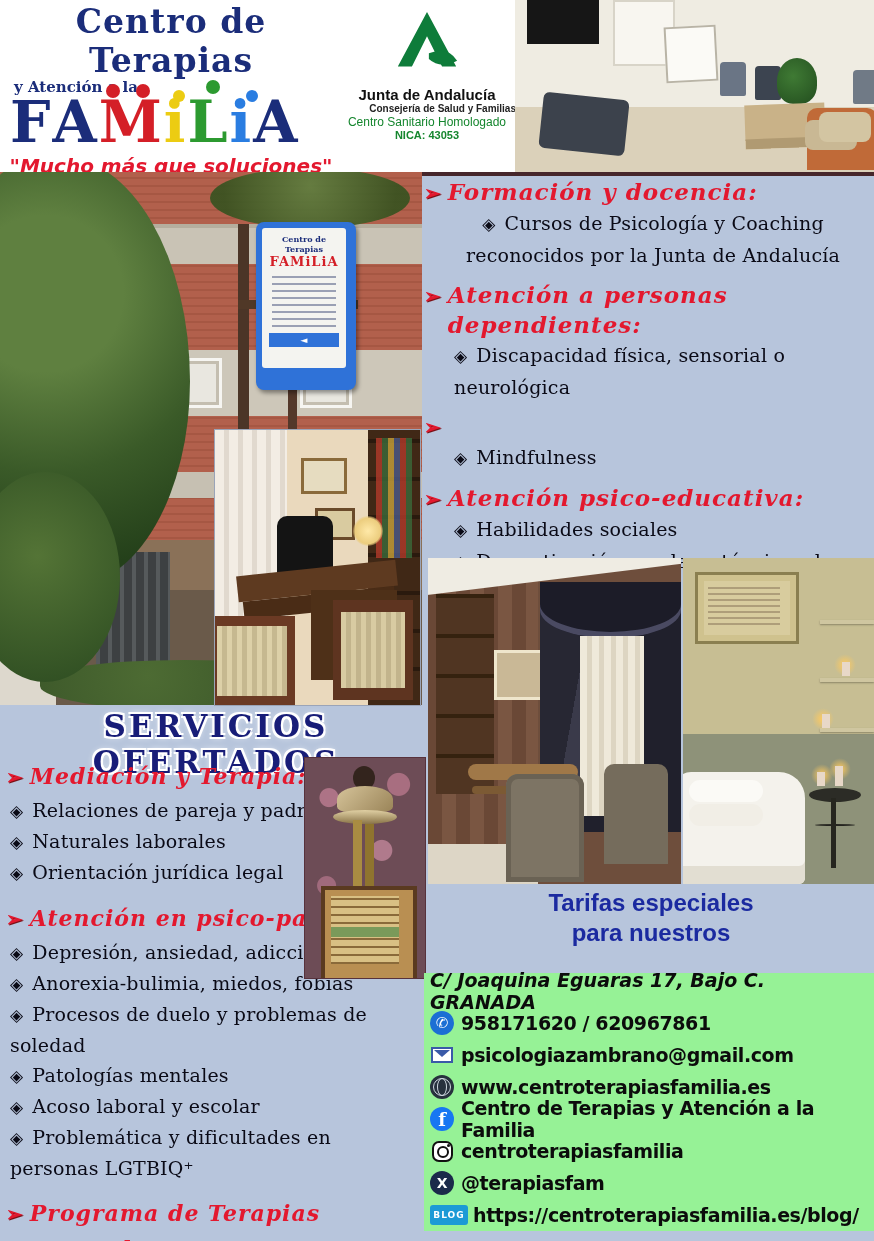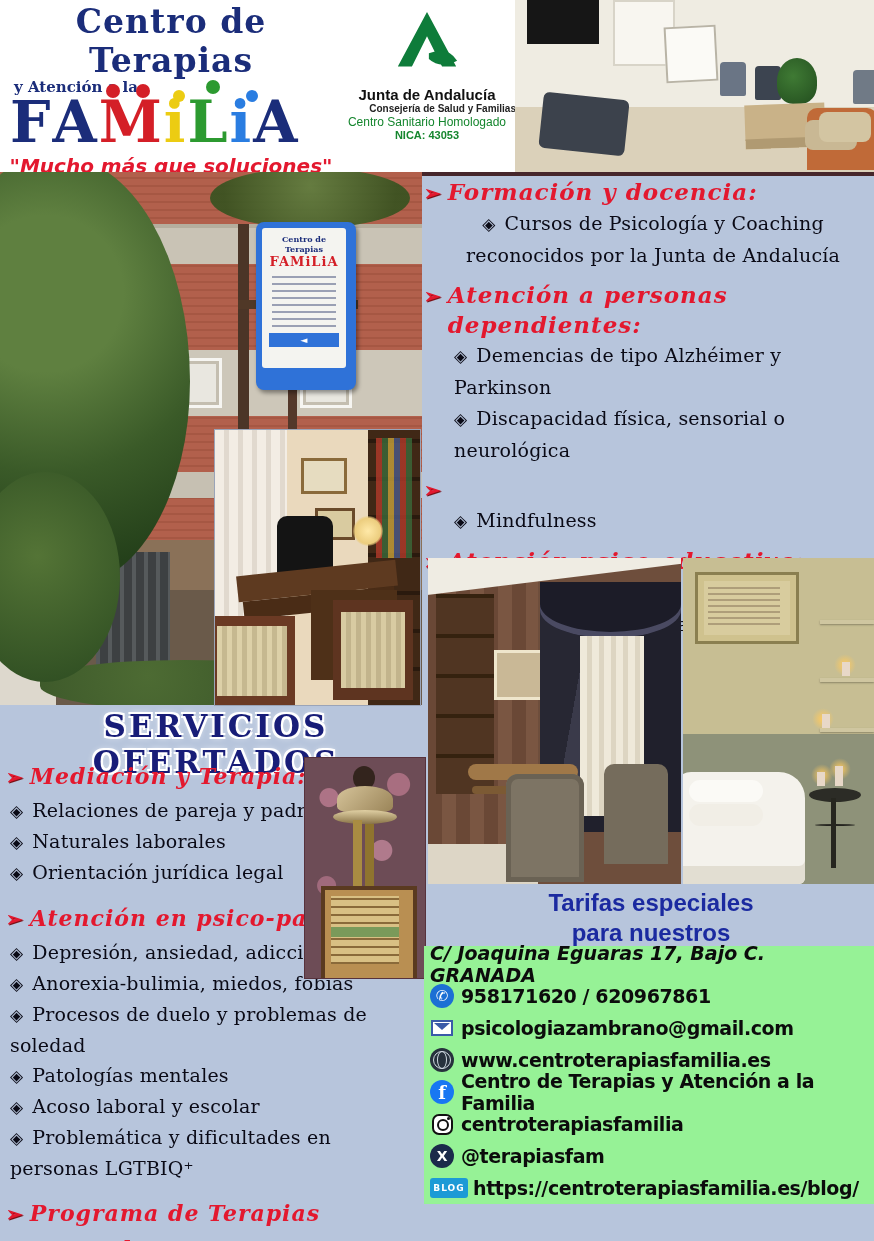--- a/index.html
+++ b/index.html
@@ -203,21 +203,21 @@
   .lserv .rhead{font-size:22px;line-height:36px;}
   .lserv .item{padding-left:4px;font-size:19px;line-height:30px;}
   .lserv .sec{margin-bottom:12px;}
 
   
   .tarifas{left:428px;top:888px;width:446px;text-align:center;
            font-family:"Liberation Sans",sans-serif;font-weight:bold;font-size:24px;
            color:#1b2aa0;line-height:30px;}
 
   
-  .contact{left:424px;top:946px;width:450px;height:258px;background:#96f296;
+  .contact{left:424px;top:973px;width:450px;height:258px;background:#96f296;
            font-family:"DejaVu Sans",sans-serif;color:#0c0c0c;padding-top:2px;box-sizing:border-box;}
   .crow{display:flex;align-items:center;height:32px;padding-left:6px;font-size:19px;font-weight:bold;letter-spacing:-0.4px;}
   .caddr{font-style:italic;font-size:19px;letter-spacing:0;}
   .cicon{width:24px;height:24px;margin-right:7px;flex:0 0 auto;display:flex;align-items:center;justify-content:center;}
   .ic-circle{border-radius:50%;color:#fff;font-weight:bold;}
   .ic-phone{background:#1c6fd4;font-size:15px;}
   .ic-mail{background:#fff;border:2px solid #3a5aa8;width:22px;height:16px;box-sizing:border-box;position:relative;}
   .ic-mail:before{content:"";position:absolute;left:1px;top:1px;border-left:8px solid transparent;
                   border-right:8px solid transparent;border-top:7px solid #3a5aa8;}
   .ic-globe{background:#27313d;border-radius:50%;position:relative;}
@@ -336,23 +336,20 @@
       <div class="item center-wrap">
         <span class="bullet">◈</span><span>Cursos de Psicología y Coaching reconocidos por la Junta de Andalucía</span>
       </div>
     </div>
     <div class="sec">
       <div class="rhead">
         <span class="arrow">➢</span>
         <span>Atención a personas dependientes:</span>
       </div>
       <div class="item">
-        <span class="bullet">◈</span><span>Demencias de tipo Alzhéimer y Parkinson</span>
-      </div>
-      <div class="item">
         <span class="bullet">◈</span><span>Discapacidad física, sensorial o neurológica</span>
       </div>
     </div>
     <div class="sec">
       <div class="rhead">
         <span class="arrow">➢</span>
       </div>
       <div class="item">
         <span class="bullet">◈</span><span>Mindfulness</span>
       </div>

